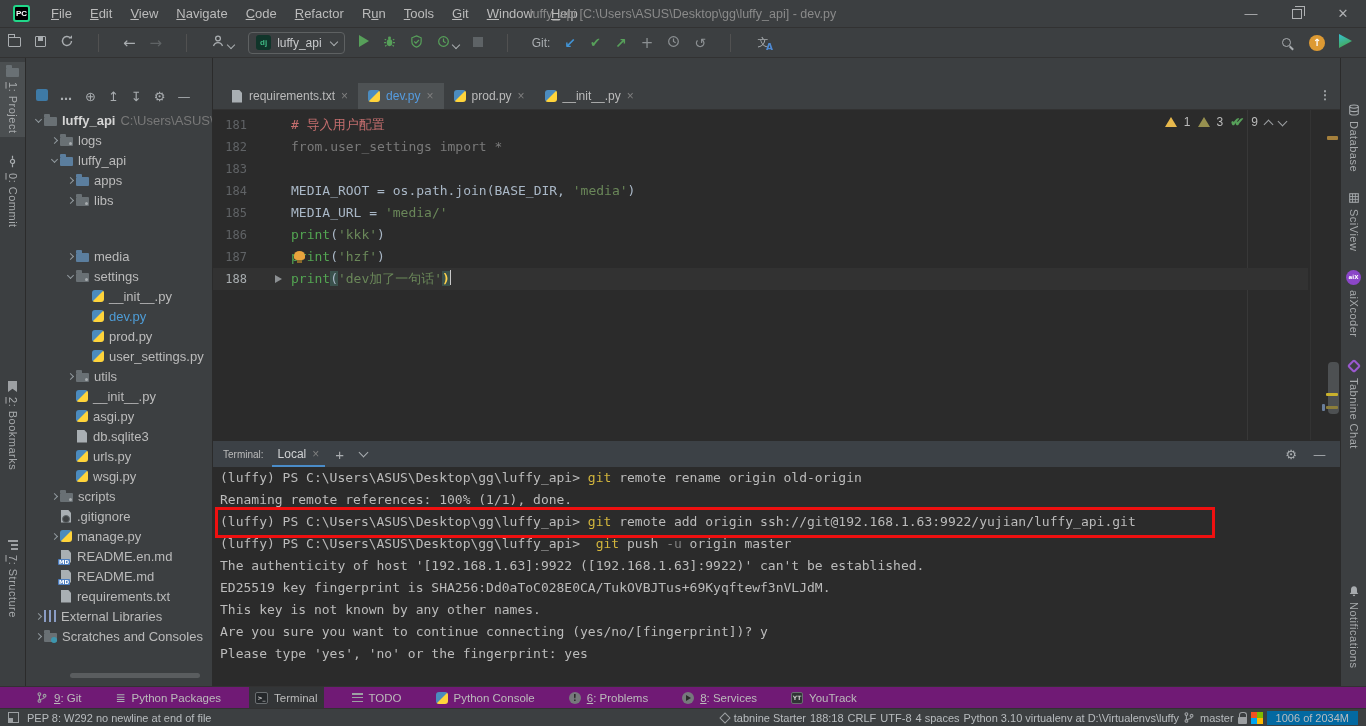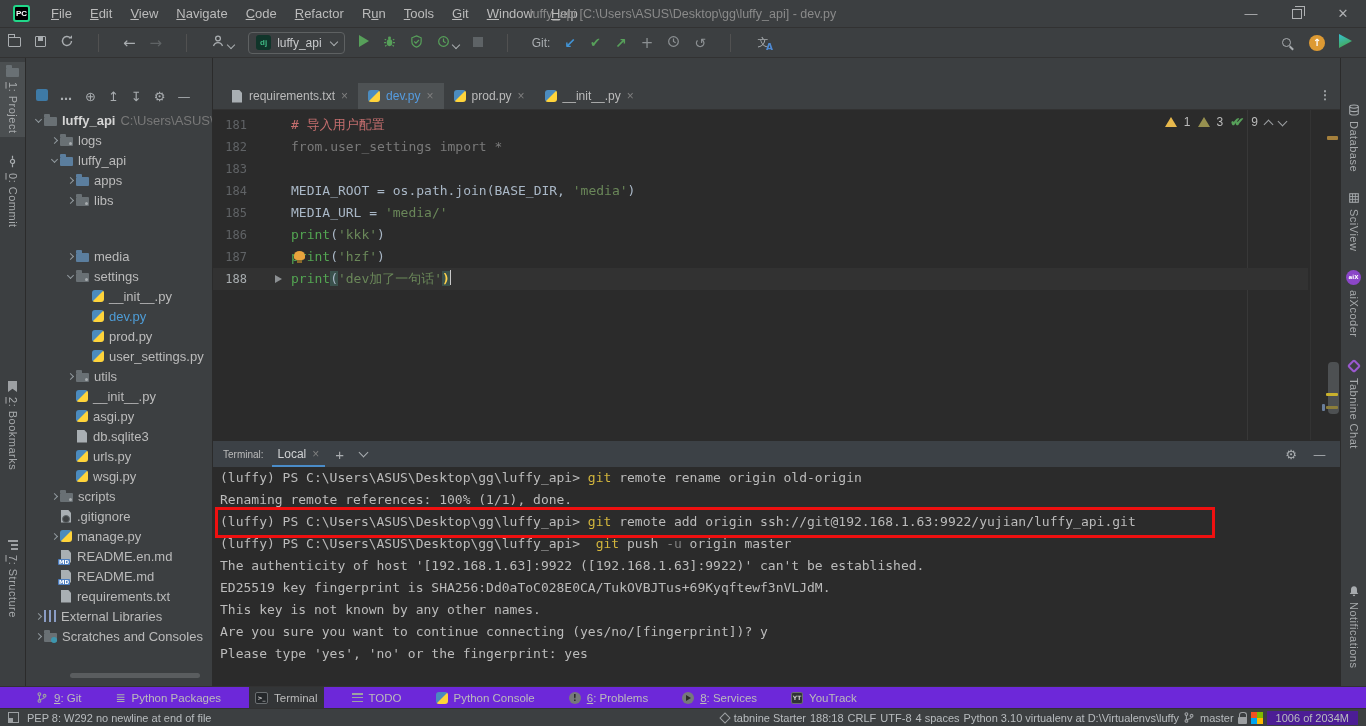--- a/index.html
+++ b/index.html
@@ -133,30 +133,30 @@
   .term-right{margin-left:auto;display:flex;align-items:center;gap:16px;padding-right:4px;}
   .term-content{position:absolute;left:0;top:409px;width:100%;height:219px;background:#2B2B2B;
                 font-family:"DejaVu Sans Mono",monospace;font-size:13px;overflow:hidden;}
   .term-line{height:22px;line-height:22px;white-space:pre;padding-left:7px;}
   .t-p{color:#BBBBBB;}
   .t-y{color:#D2B53C;}
   .t-dim{color:#808080;}
   .red-box{position:absolute;left:2px;top:40px;width:1000px;height:31px;border:3px solid #EF1010;pointer-events:none;}
 
   
-  .toolwin-bar{position:absolute;left:0;top:686px;width:1366px;height:22px;background:#6d28d9;
+  .toolwin-bar{position:absolute;left:0;top:686px;width:1366px;height:22px;background:#701a75;
                border-top:1px solid #323232;display:flex;align-items:center;gap:22px;padding-left:30px;font-size:11.5px;}
   .twb-item{display:flex;align-items:center;gap:6px;height:100%;padding:0 6px;color:#BBBBBB;}
   .twb-item.active{background:#333537;}
   .statusbar{position:absolute;left:0;top:708px;width:1366px;height:18px;background:#3C3F41;
              border-top:1px solid #323232;display:flex;align-items:center;font-size:11px;color:#B8BCBF;padding:0 8px;}
   .sb-left{display:flex;align-items:center;gap:8px;justify-content:center;}
   .sb-right{margin-left:auto;display:flex;align-items:center;gap:4px;}
   .sb-item{display:flex;align-items:center;gap:5px;white-space:nowrap;}
-  .sb-item.memory{background:#4c1d95;padding:1px 9px;}
+  .sb-item.memory{background:#0369a1;padding:1px 9px;}
 
   
   .i{display:inline-flex;align-items:center;justify-content:center;flex:0 0 auto;position:relative;
      font-family:"DejaVu Sans",sans-serif;}
   .i-folder,.i-folder-dim,.i-folder-x,.i-scratches,.i-project{width:13px;height:9px;border-radius:1px;margin-top:2px;position:relative;background:#5B7E9E;}
   .i-folder::before,.i-folder-dim::before,.i-folder-x::before,.i-scratches::before,.i-project::before{
      content:"";position:absolute;top:-3px;left:0;width:6px;height:3px;background:inherit;border-radius:1px 1px 0 0;}
   .i-folder-dim,.i-folder-x,.i-scratches,.i-project{background:#697074;}
   .i-folder-x::after{content:"";position:absolute;right:1px;bottom:1px;width:3px;height:3px;border-radius:50%;background:#A8ACAF;}
   .i-scratches::after{content:"";position:absolute;right:0;bottom:-1px;width:6px;height:6px;border-radius:50%;background:#3D96AE;}

